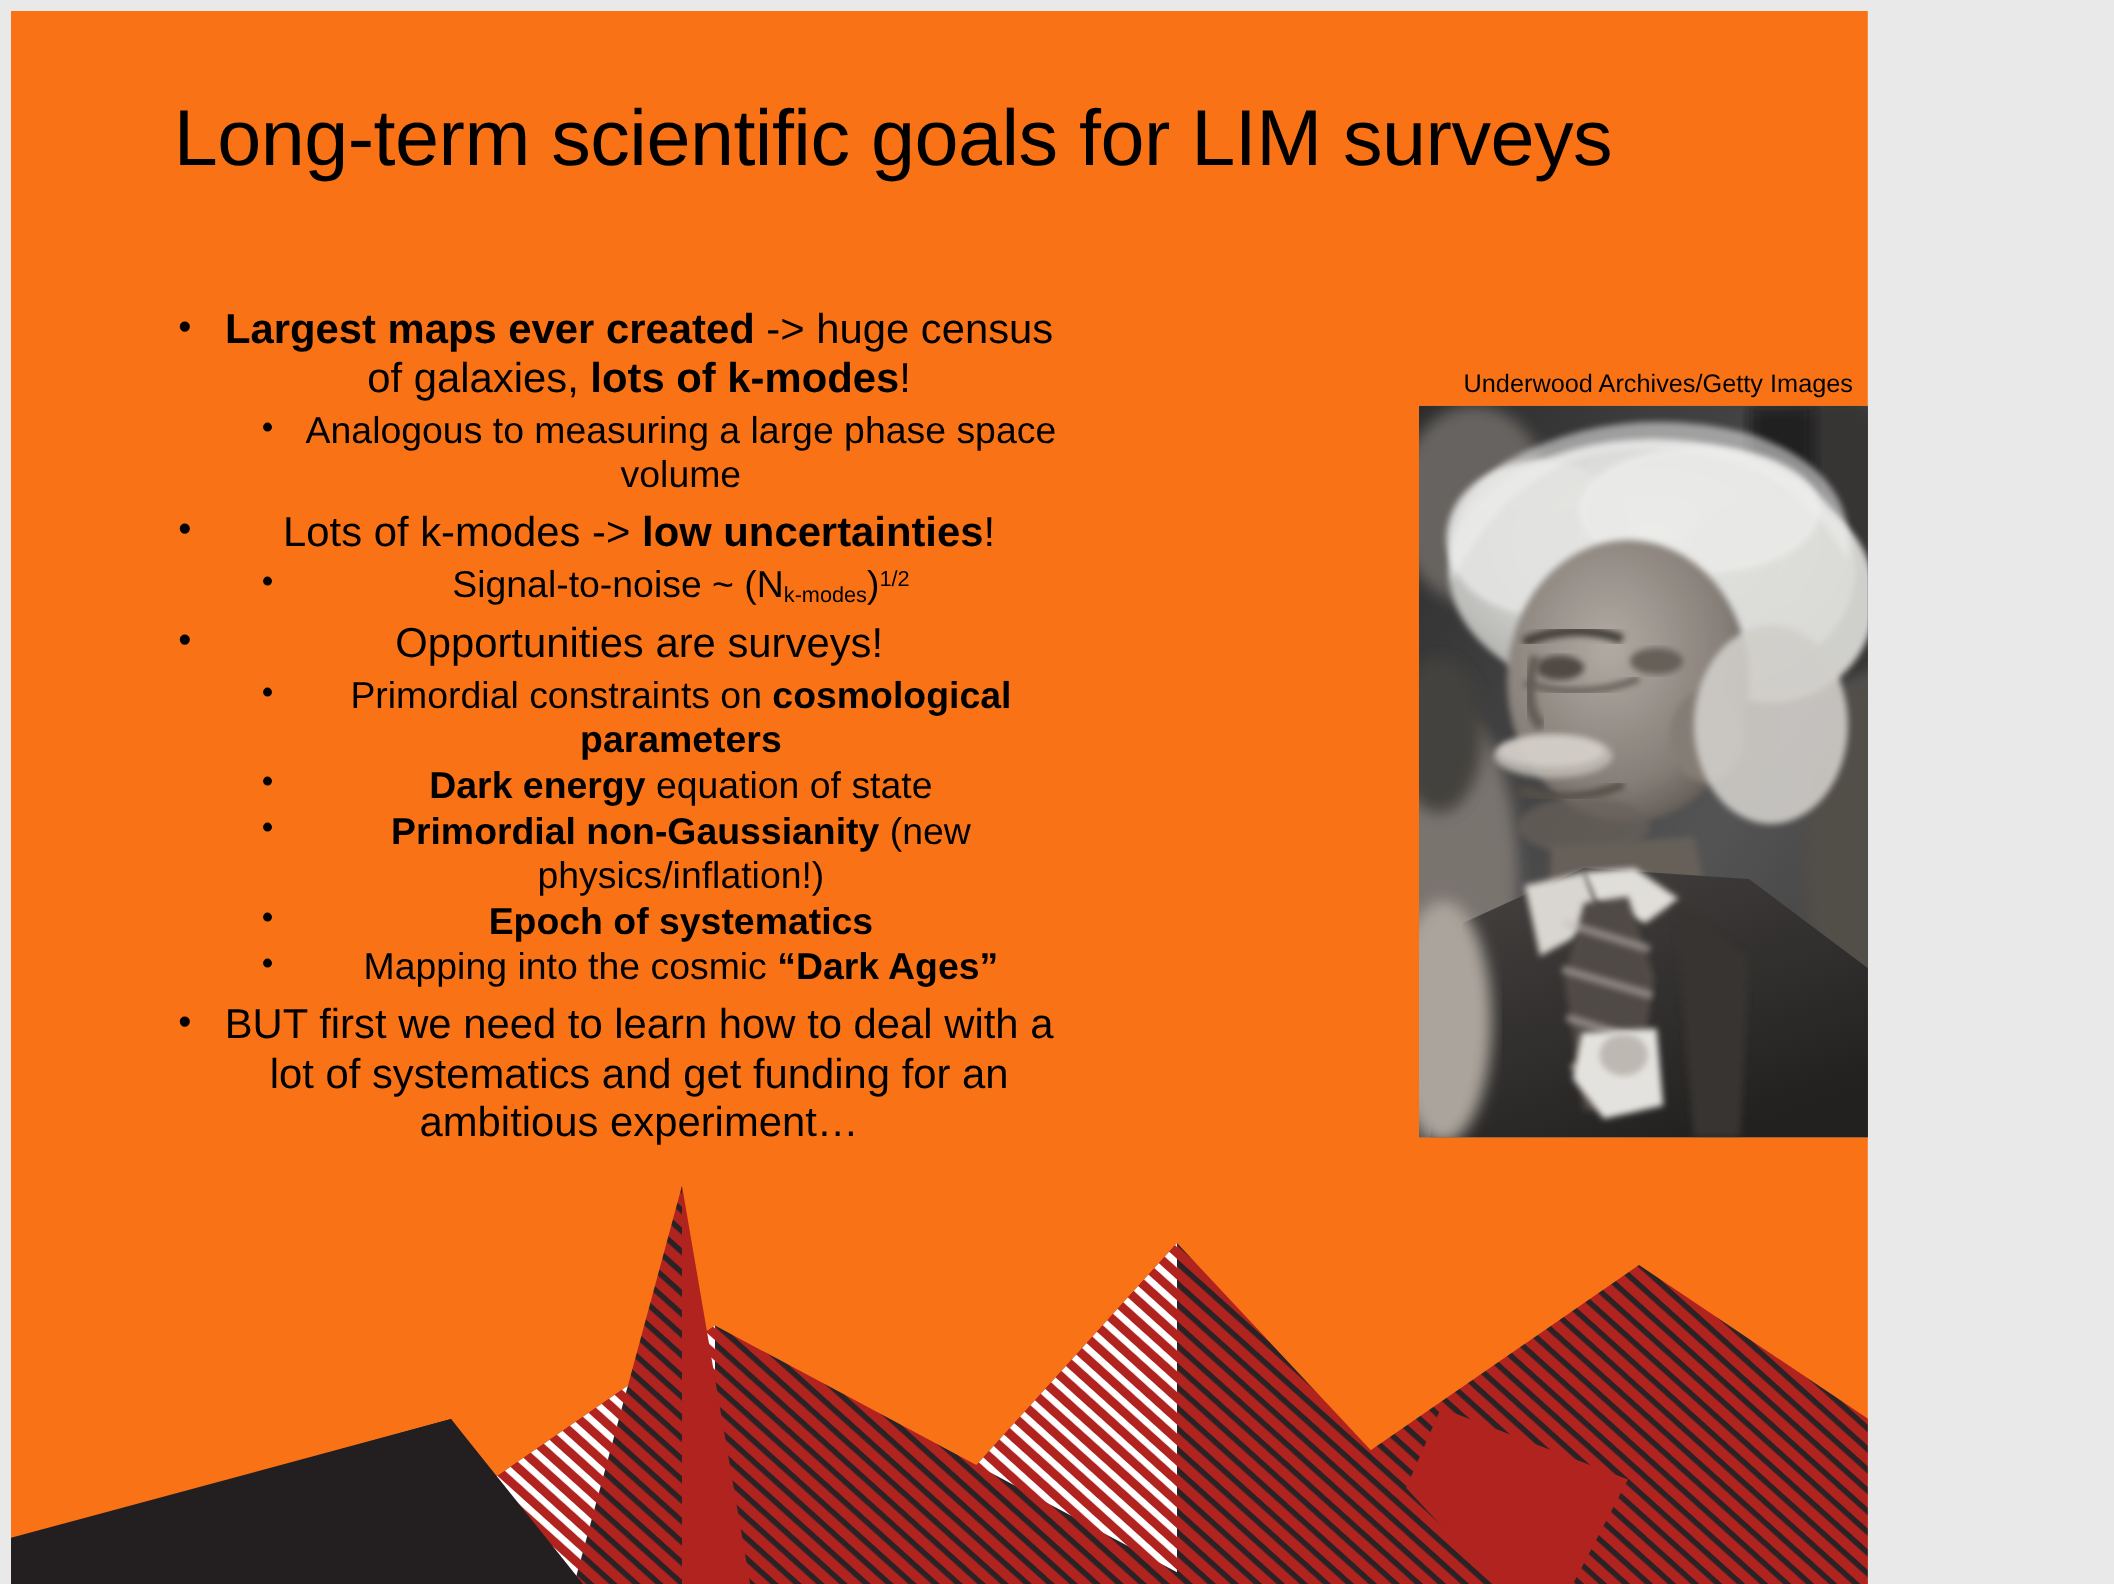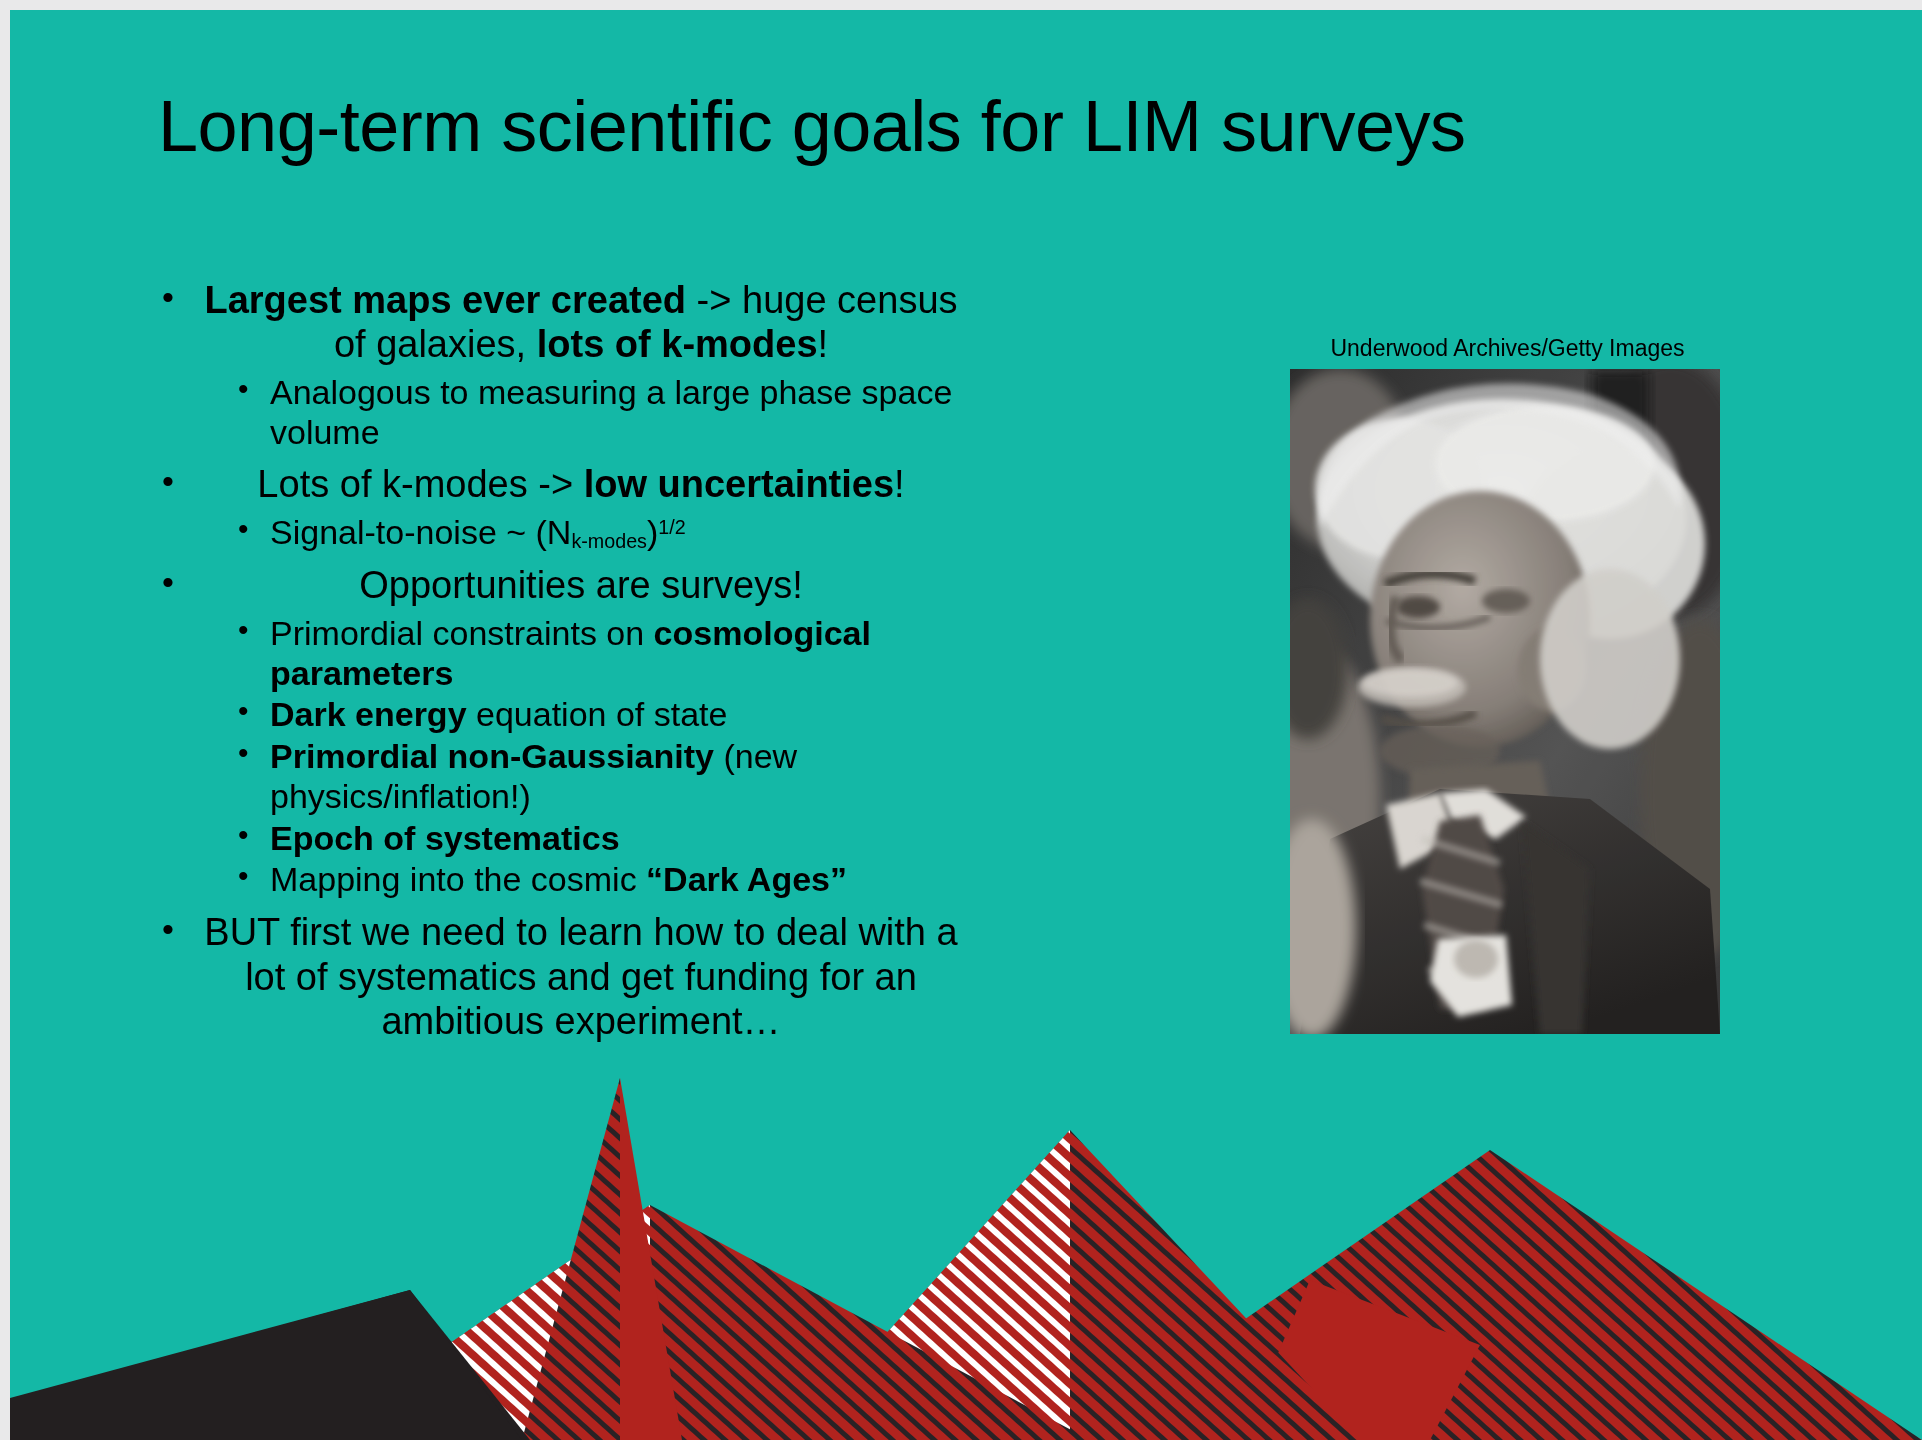--- a/index.html
+++ b/index.html
@@ -10,23 +10,23 @@
   body {
     width: 1922px;
     height: 1440px;
     font-family: "Liberation Sans", sans-serif;
     overflow: hidden;
   }
   .slide {
     position: absolute;
     left: 10px;
     top: 10px;
-    width: 1912px;
+    width: 1688px;
     height: 1430px;
-    background: #14b8a6;
+    background: #f97316;
     overflow: hidden;
   }
 
   
   .slide-title {
     position: absolute;
     left: 148px;
     top: 78px;
     width: 1600px;
     font-size: 72px;
@@ -63,20 +63,21 @@
     position: absolute;
     left: 4px;
     top: -2px;
     font-size: 34px;
     line-height: 1.24;
   }
   ul.lvl2 {
     list-style: none;
     margin: 6px 0 6px 0;
     padding: 0;
+    text-align: center;
   }
   ul.lvl2 > li.b2 {
     position: relative;
     padding-left: 40px;
     margin-left: 36px;
     font-size: 34px;
     line-height: 1.17;
     margin-bottom: 2px;
   }
   ul.lvl2 > li.b2::before {

